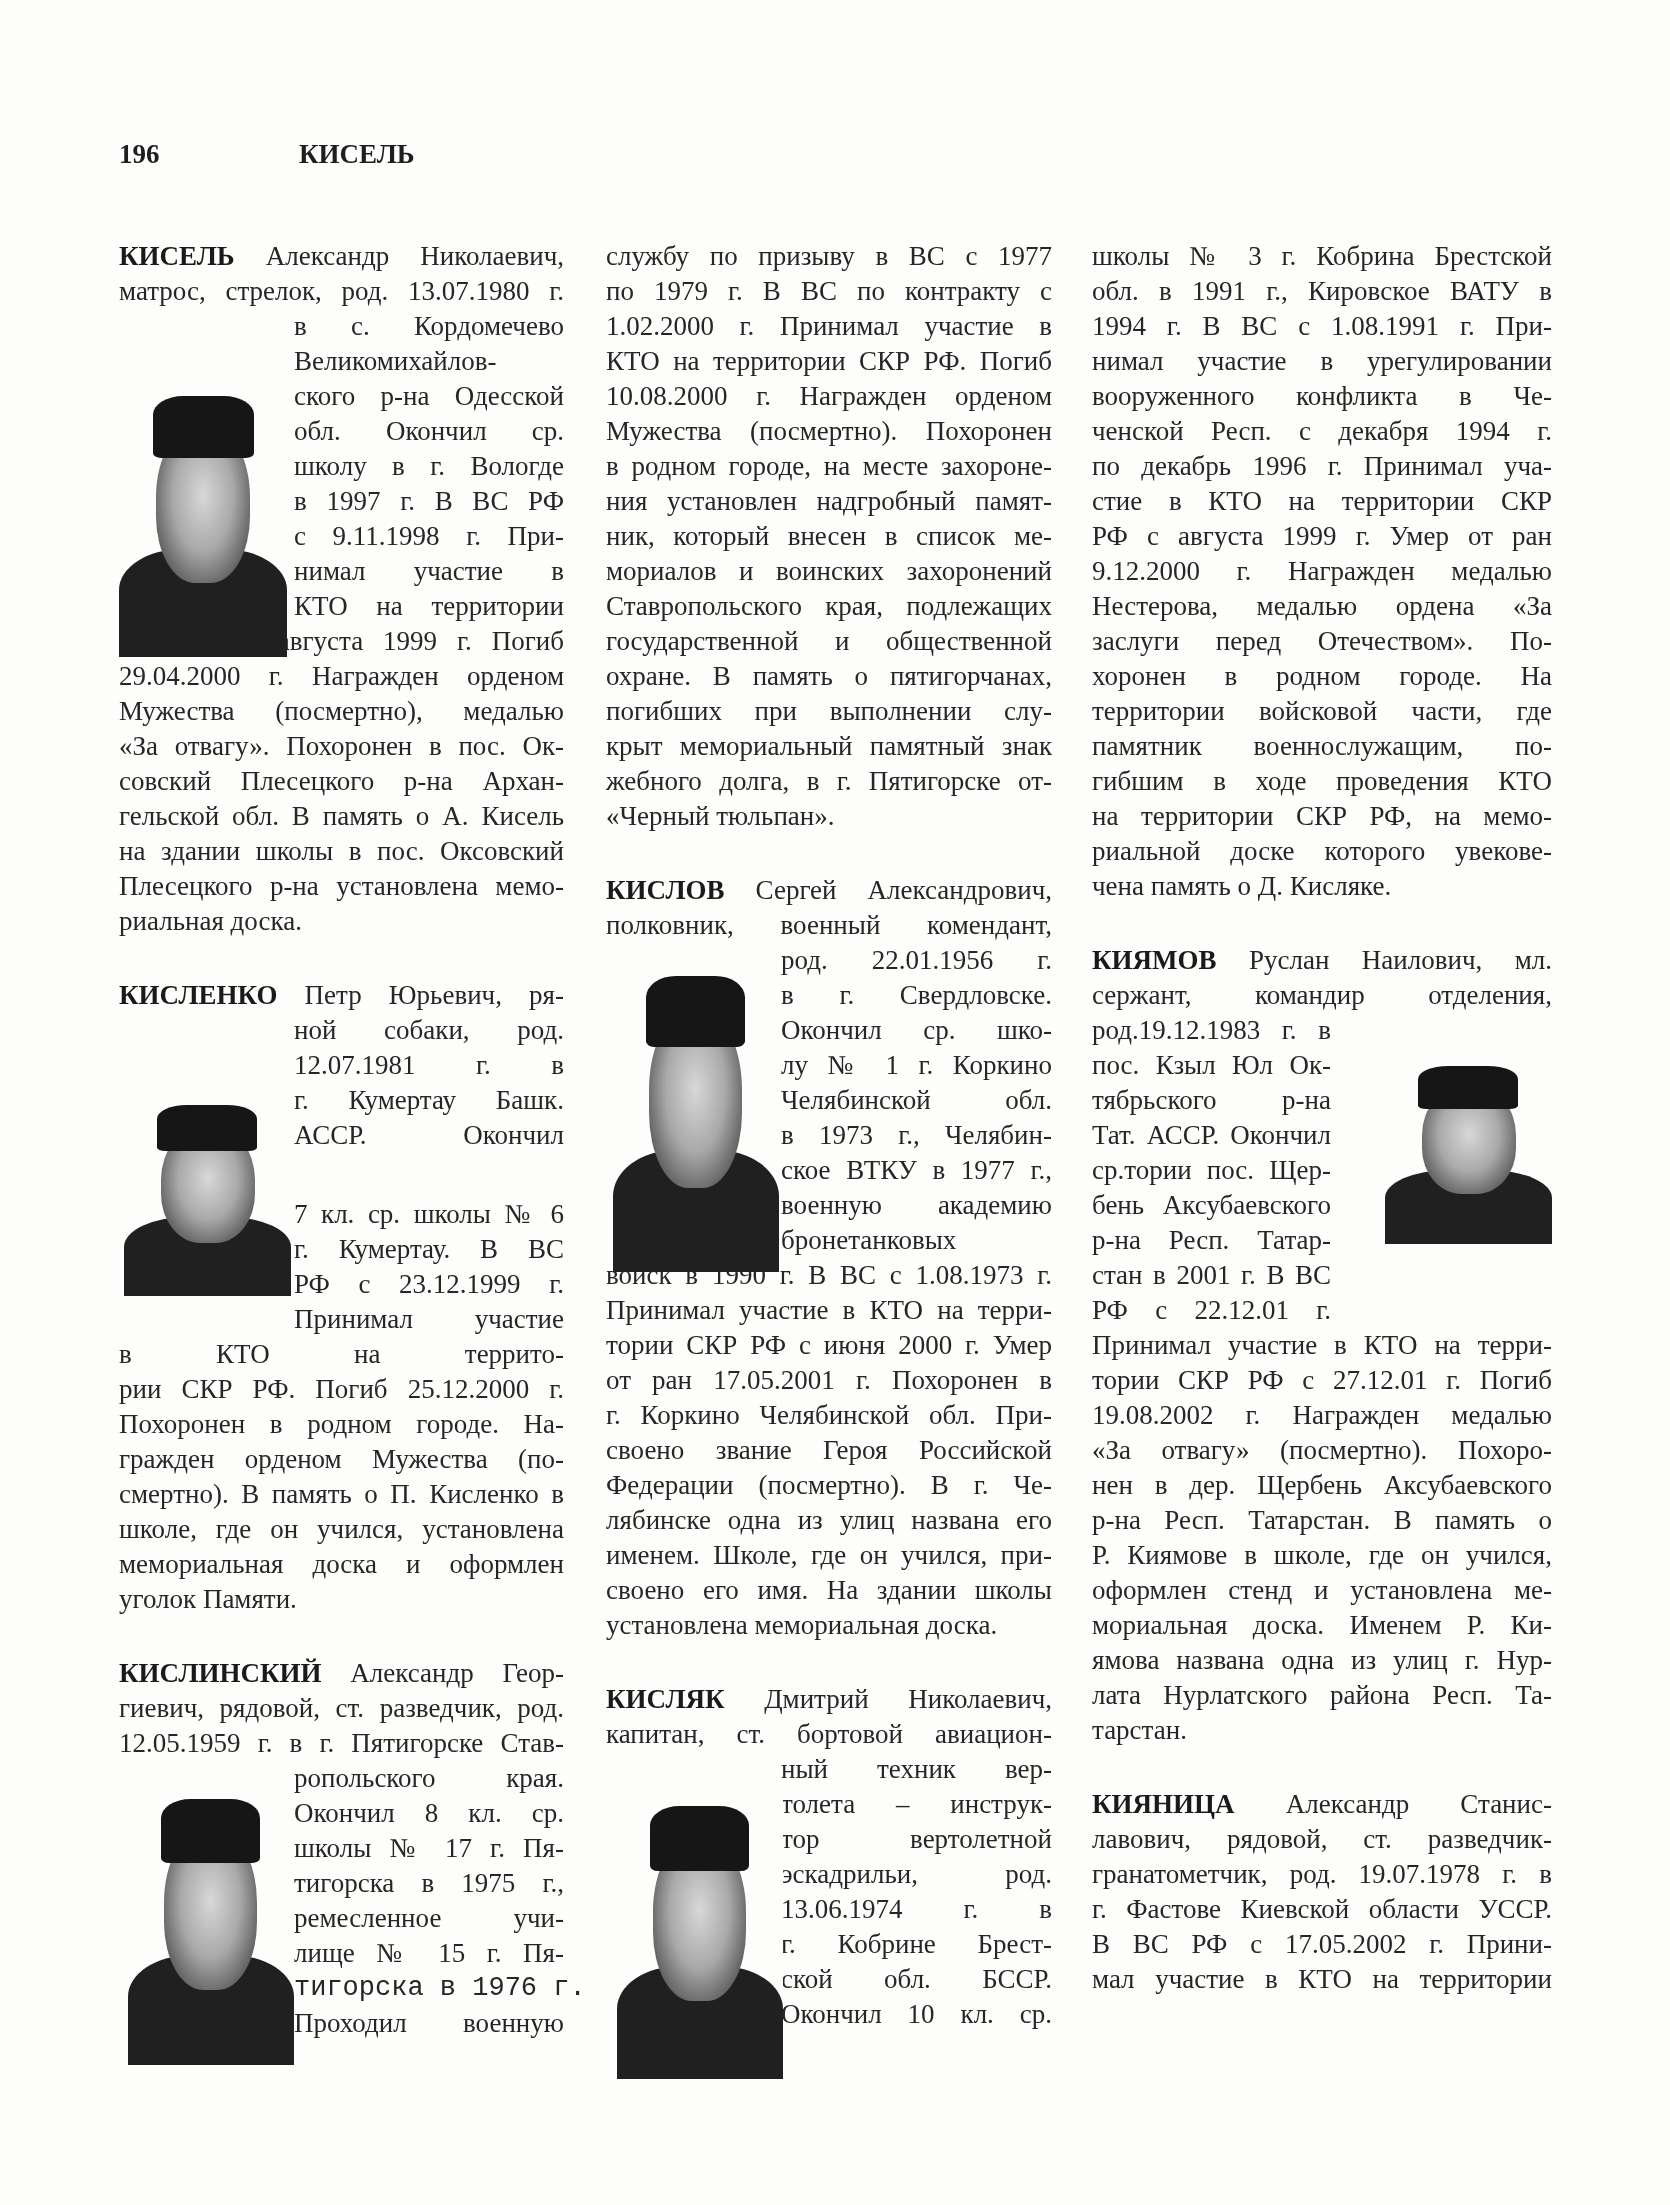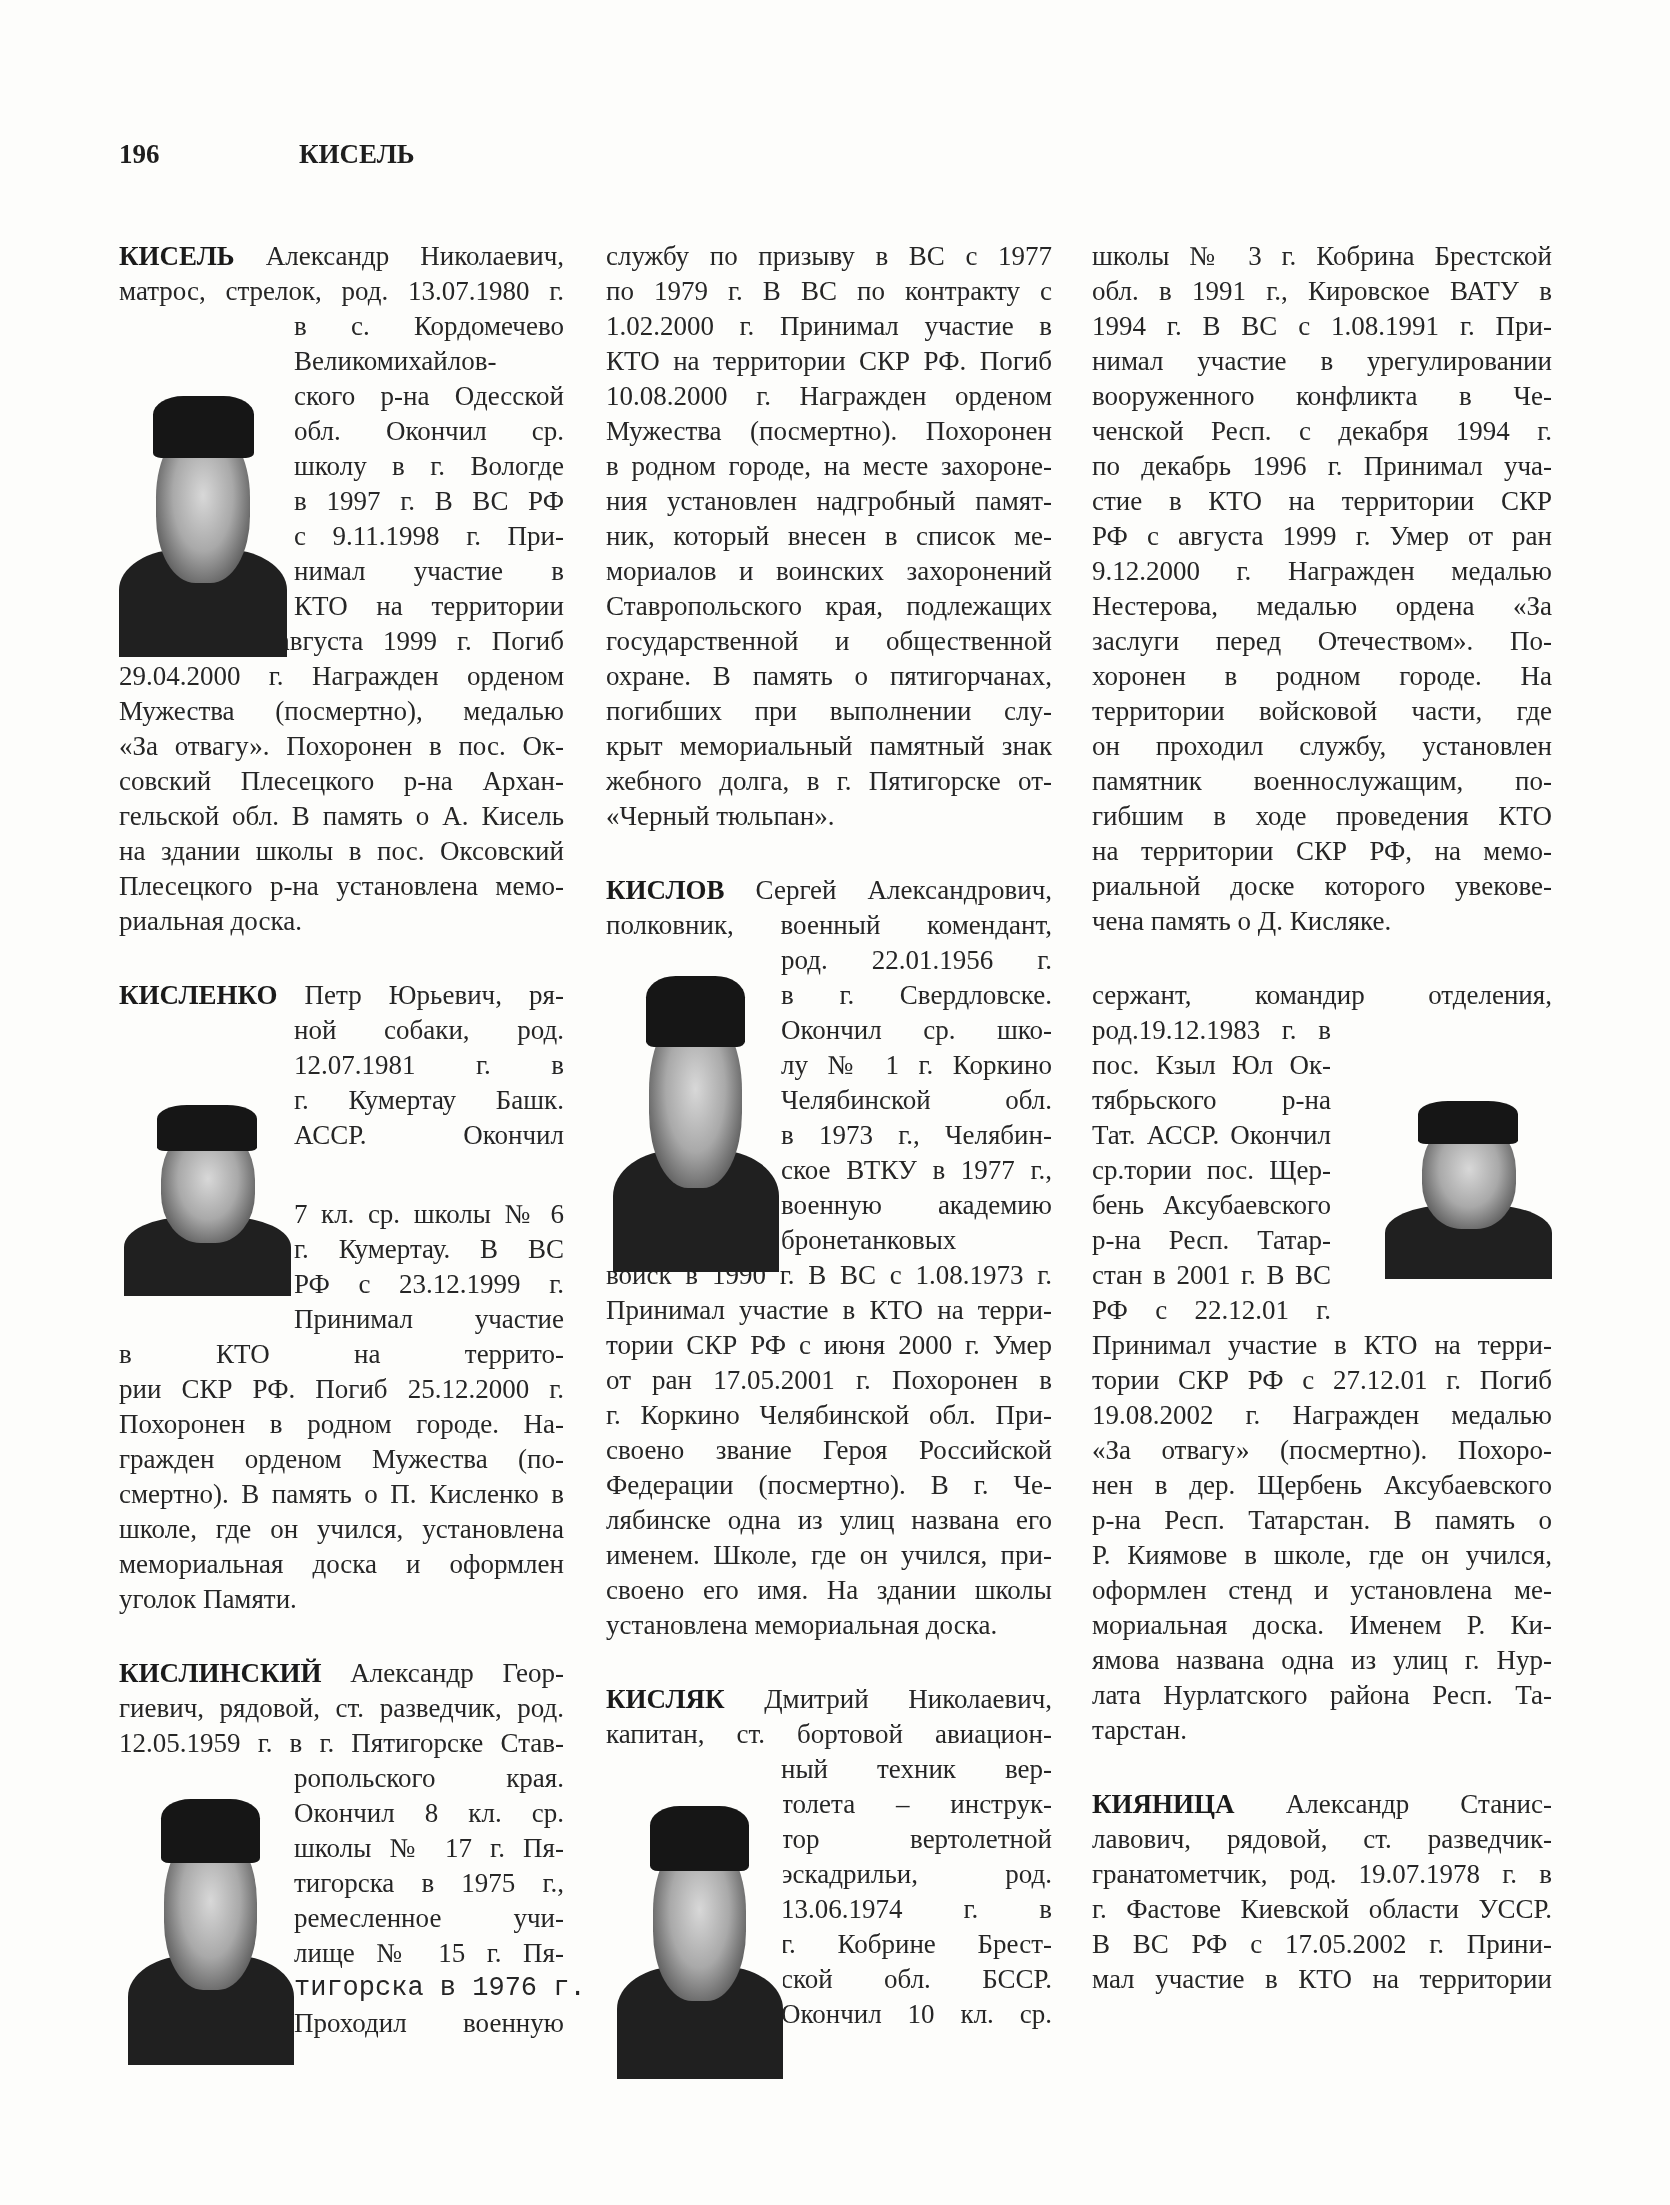--- a/index.html
+++ b/index.html
@@ -174,28 +174,28 @@
       <div class="line">вооруженного конфликта в Че-</div>
       <div class="line">ченской Респ. с декабря 1994 г.</div>
       <div class="line">по декабрь 1996 г. Принимал уча-</div>
       <div class="line">стие в КТО на территории СКР</div>
       <div class="line">РФ с августа 1999 г. Умер от ран</div>
       <div class="line">9.12.2000 г. Награжден медалью</div>
       <div class="line">Нестерова, медалью ордена «За</div>
       <div class="line">заслуги перед Отечеством». По-</div>
       <div class="line">хоронен в родном городе. На</div>
       <div class="line">территории войсковой части, где</div>
-      <div class="line">он проходил службу, установлен</div>
       <div class="line">памятник военнослужащим, по-</div>
       <div class="line">гибшим в ходе проведения КТО</div>
       <div class="line">на территории СКР РФ, на мемо-</div>
       <div class="line">риальной доске которого увекове-</div>
       <div class="line last">чена память о Д. Кисляке.</div>
     </div>
     <div class="entry">
+      <div class="line"><span class="surname">КИЯМОВ</span><span> Руслан Наилович, мл.</span></div>
       <div class="line">сержант, командир отделения,</div>
       <div class="line" style="margin-right: 221px;">род.19.12.1983 г. в</div>
       <div class="line" style="margin-right: 221px;">пос. Кзыл Юл Ок-</div>
       <div class="line" style="margin-right: 221px;">тябрьского р-на</div>
       <div class="line" style="margin-right: 221px;">Тат. АССР. Окончил</div>
       <div class="line" style="margin-right: 221px;">ср.тории пос. Щер-</div>
       <div class="line" style="margin-right: 221px;">бень Аксубаевского</div>
       <div class="line" style="margin-right: 221px;">р-на Респ. Татар-</div>
       <div class="line" style="margin-right: 221px;">стан в 2001 г. В ВС</div>
       <div class="line" style="margin-right: 221px;">РФ с 22.12.01 г.</div>

